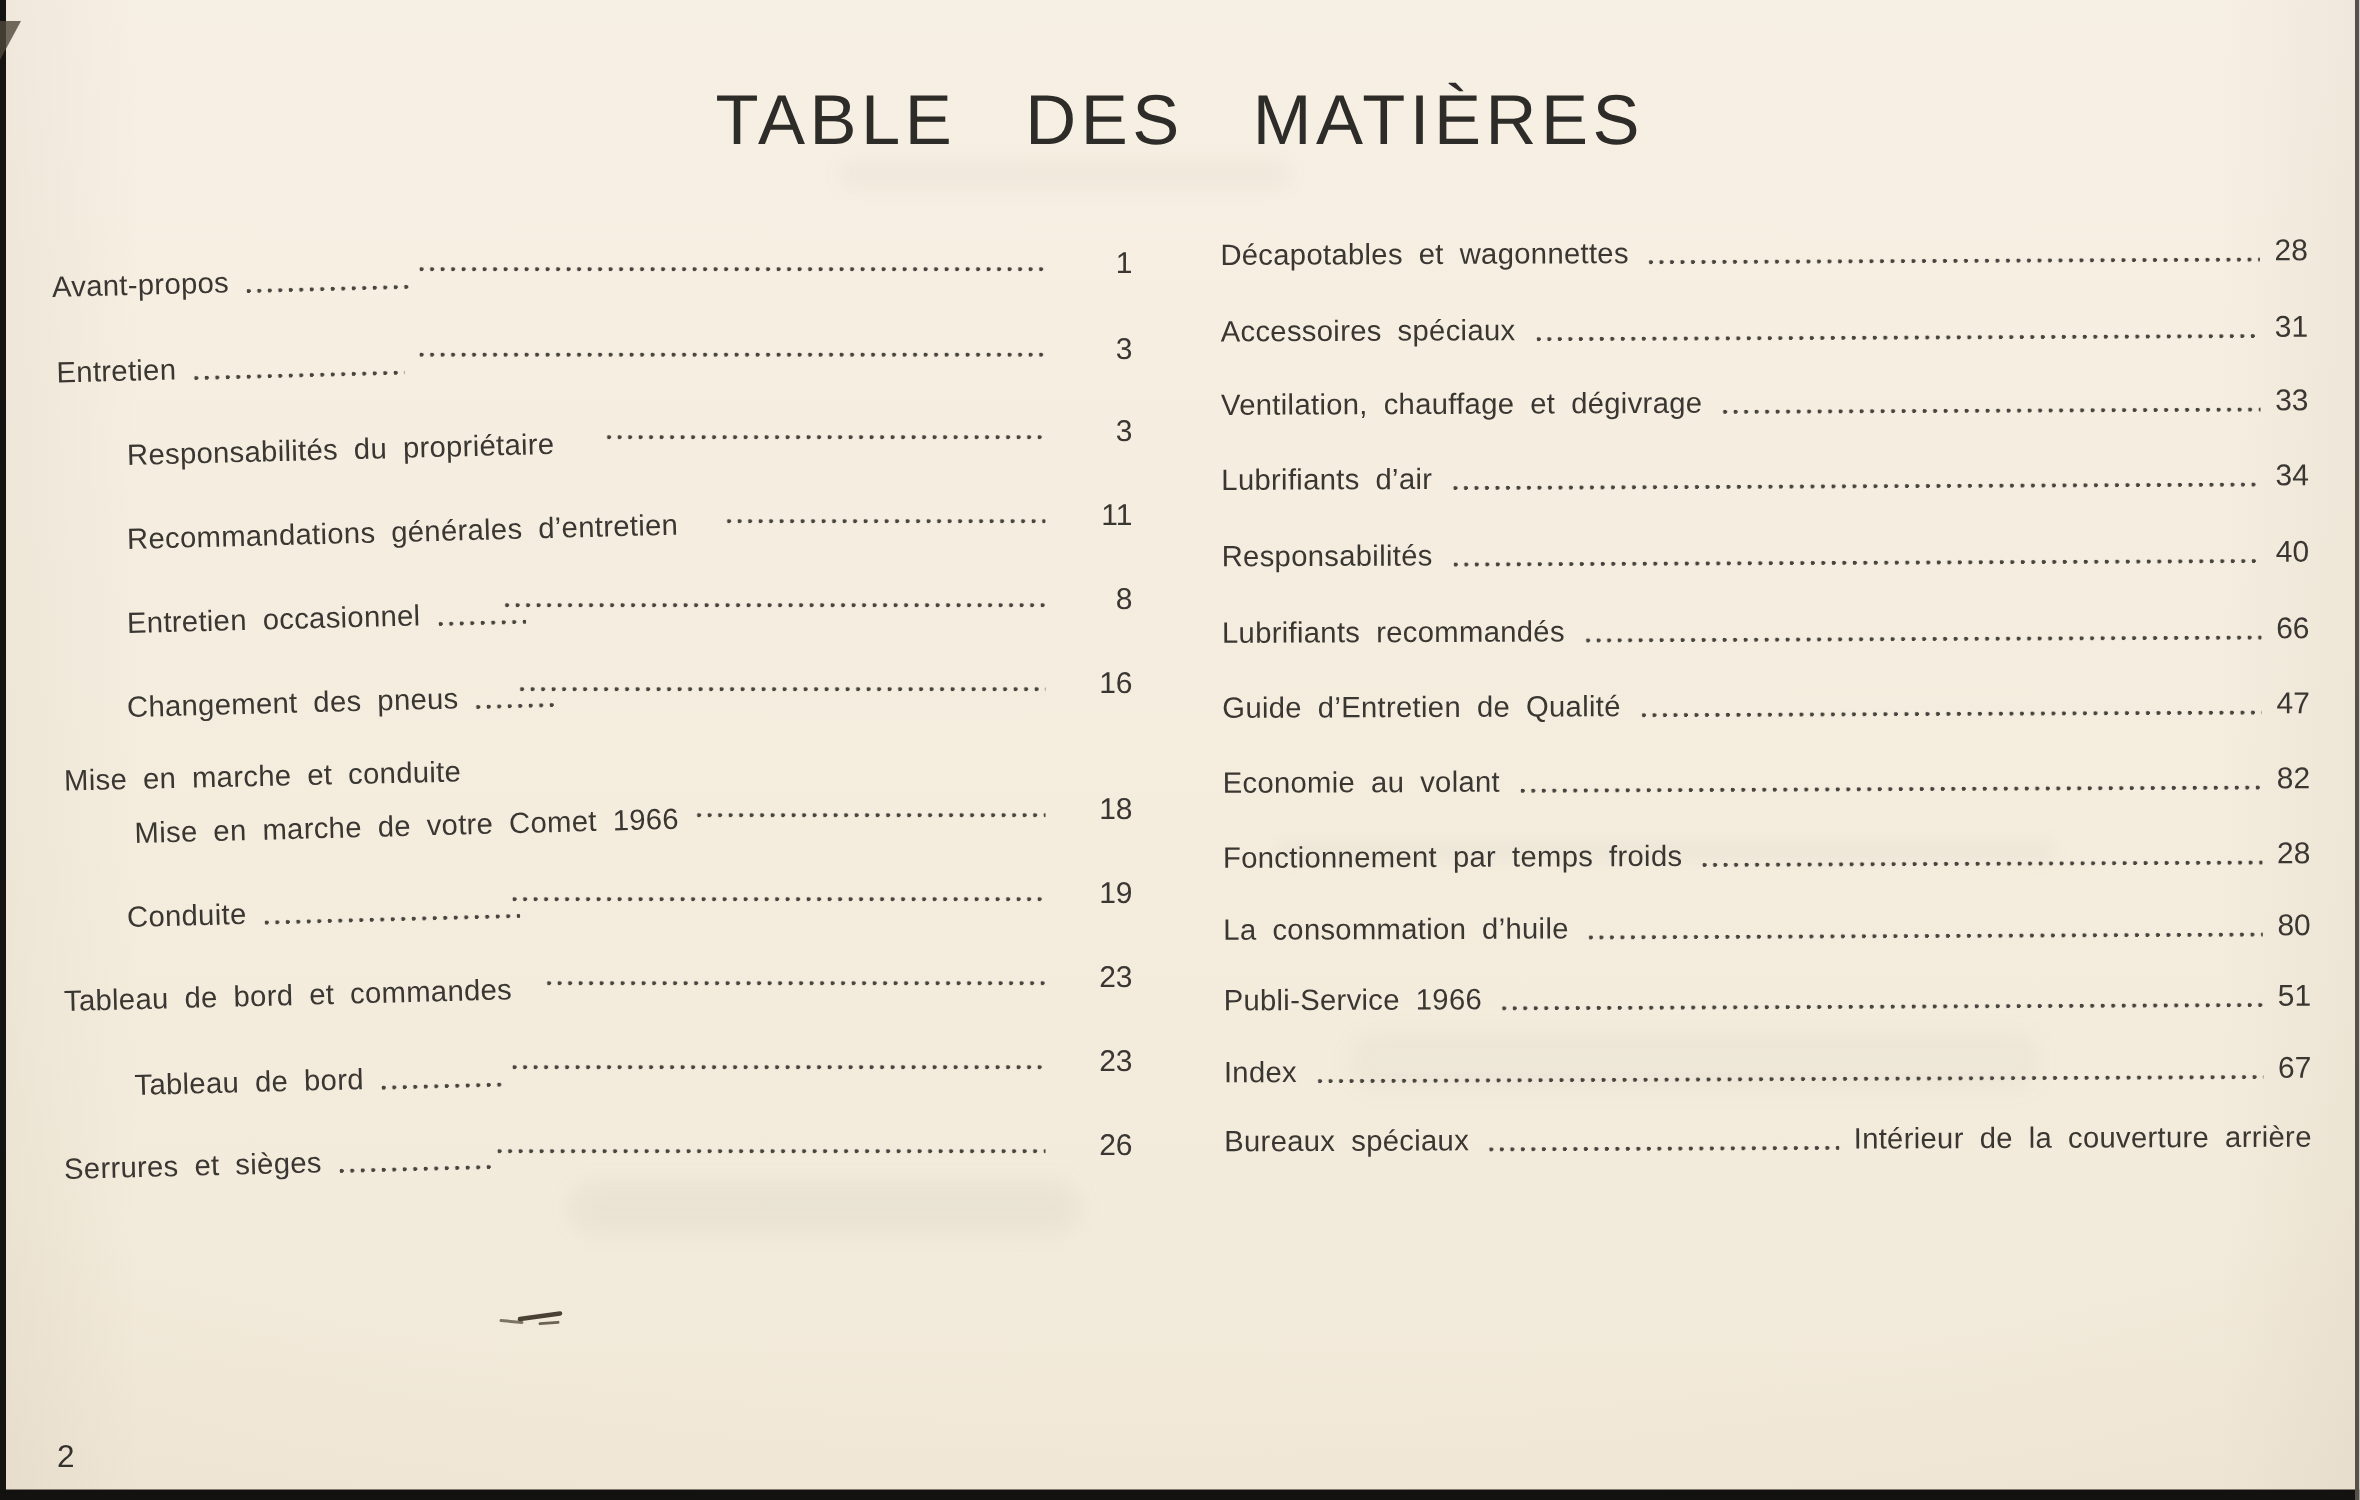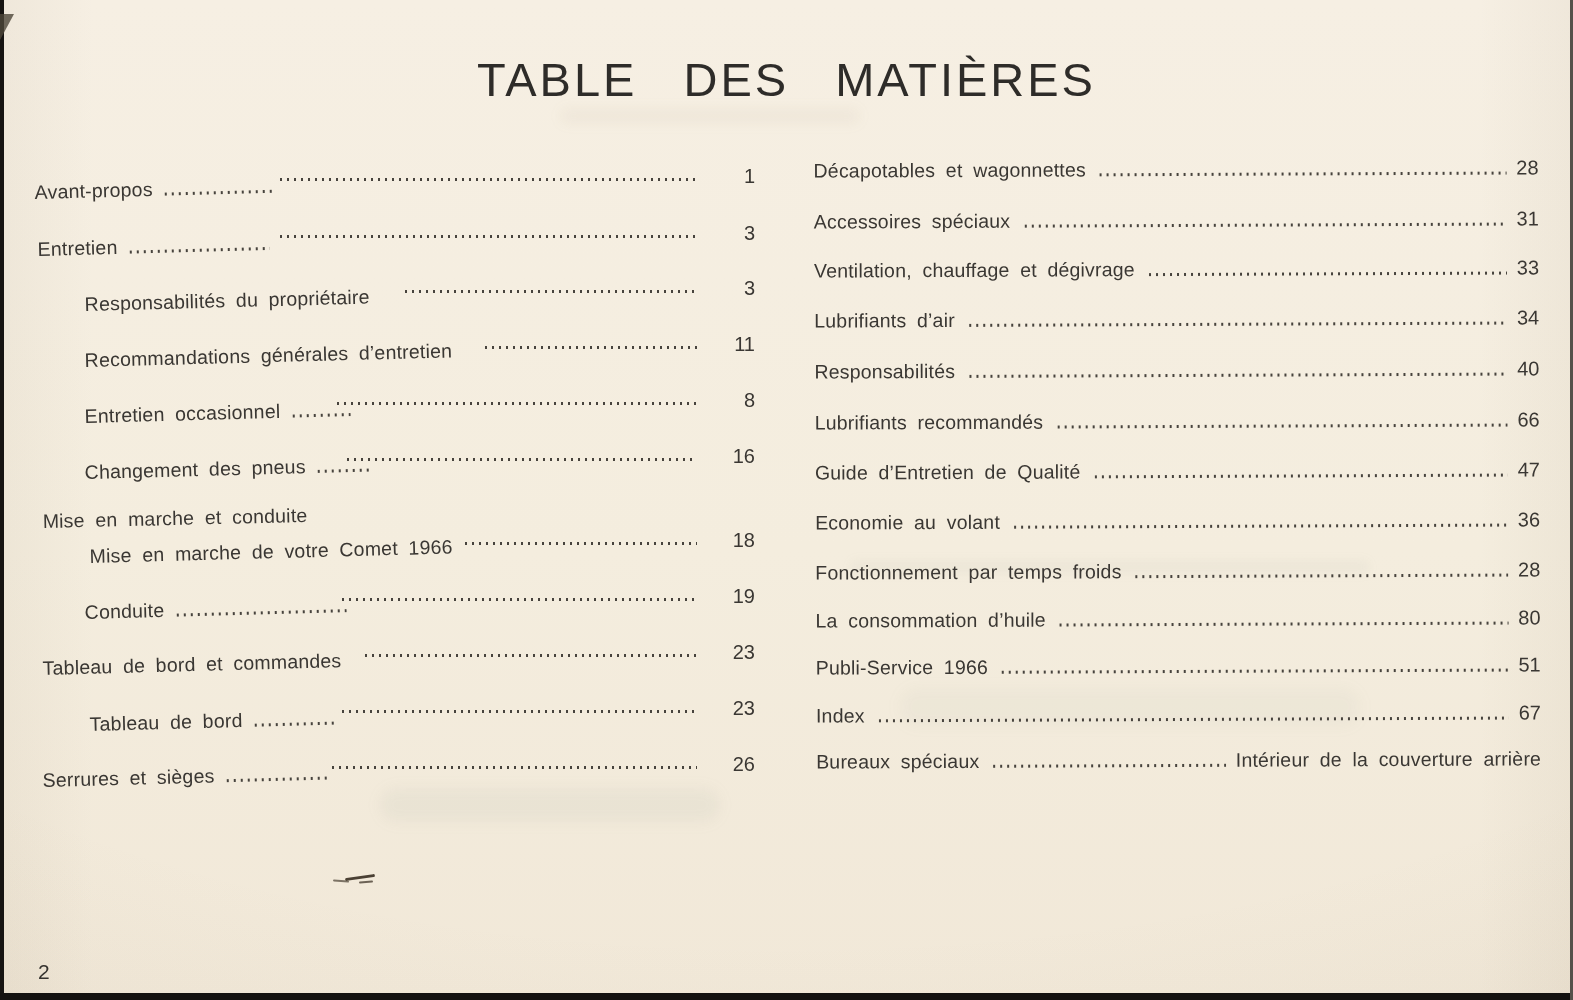--- a/index.html
+++ b/index.html
@@ -223,21 +223,21 @@
 
   <div class="rrow" style="top:460px">
     <span class="rlabel">Guide d’Entretien de Qualité</span>
     <span class="rleader dots"></span>
     <span class="rnum">47</span>
   </div>
 
   <div class="rrow" style="top:510px">
     <span class="rlabel">Economie au volant</span>
     <span class="rleader dots"></span>
-    <span class="rnum">36</span>
+    <span class="rnum">82</span>
   </div>
 
   <div class="rrow" style="top:560px">
     <span class="rlabel">Fonctionnement par temps froids</span>
     <span class="rleader dots"></span>
     <span class="rnum">28</span>
   </div>
 
   <div class="rrow" style="top:608px">
     <span class="rlabel">La consommation d’huile</span>

